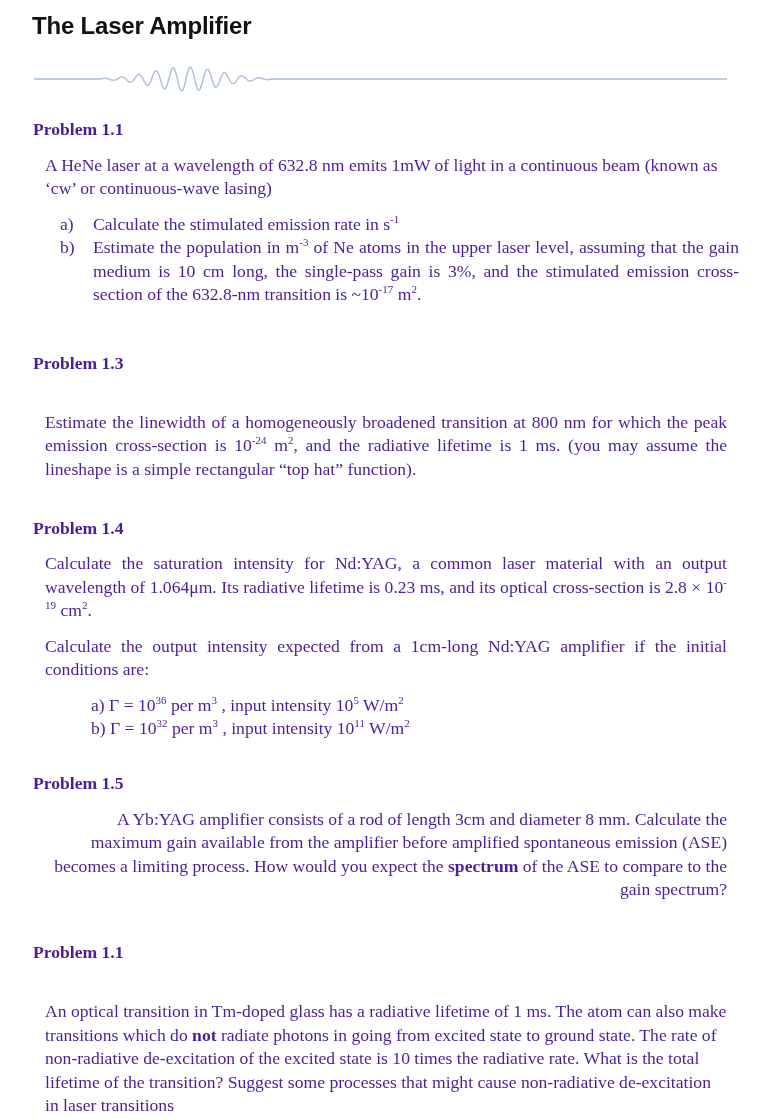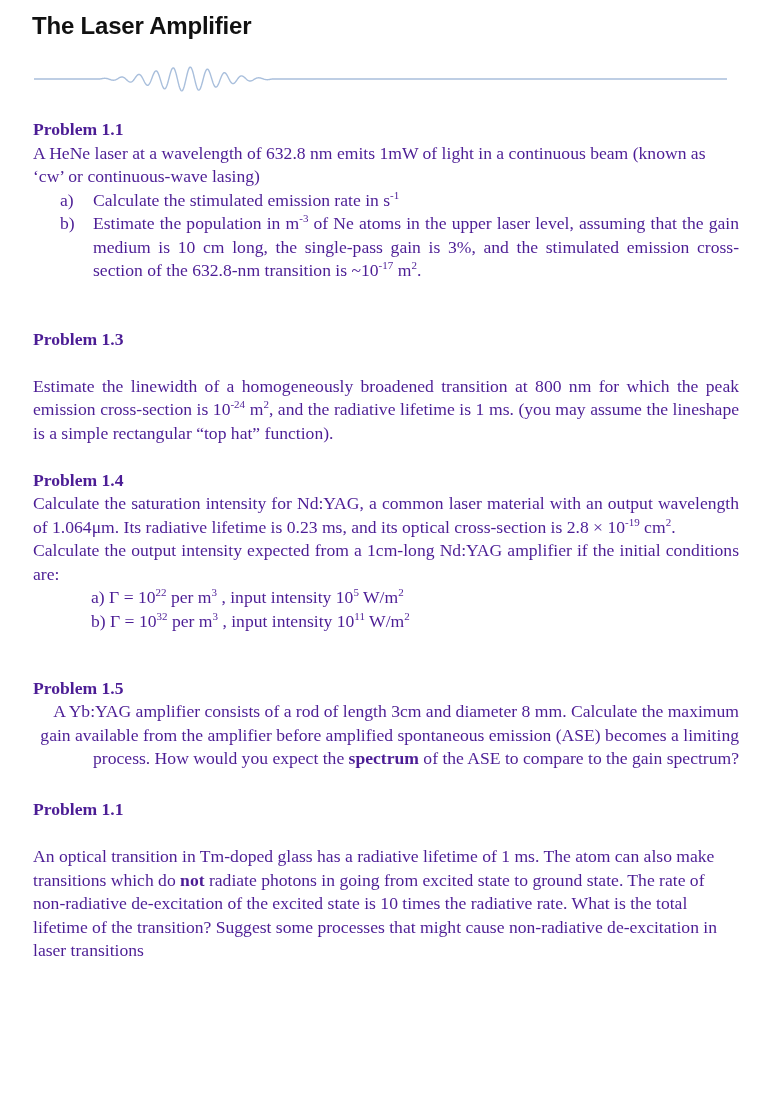--- a/index.html
+++ b/index.html
@@ -8,21 +8,21 @@
     position: absolute; left: 32px; top: 12px;
     font-family: "Liberation Sans", sans-serif; font-weight: bold;
     font-size: 24px; color: #111; letter-spacing: -0.2px;
   }
   .wave { position: absolute; left: 0; top: 58px; }
   .doc {
     position: absolute; left: 33px; top: 118px; width: 706px;
     font-family: "Liberation Serif", serif; font-size: 17.6px; line-height: 23.5px; color: #4c1d95;
   }
   .ph { font-weight: bold; margin: 0; }
-  .p { margin: 0; text-align: justify; }
+  .p { margin: 12px; text-align: justify; }
   .gap { height: 23.5px; }
   sup { font-size: 11px; line-height: 0; vertical-align: 7px; }
   ol.sub { list-style: none; margin: 0; padding: 0 0 0 27px; }
   ol.sub li { display: flex; }
   ol.sub .lbl { width: 33px; flex: none; }
   ol.sub .txt { flex: 1; text-align: justify; }
   .cond { padding-left: 58px; margin: 0; }
   b.em { font-weight: bold; }
 </style>
 </head>
@@ -61,28 +61,28 @@
     <div class="gap"></div>
     <p class="p"><span>Estimate the linewidth of a homogeneously broadened transition at 800 nm for which the peak emission cross-section is 10</span><sup>-24</sup><span> m</span><sup>2</sup><span>, and the radiative lifetime is 1 ms.  (you may assume the lineshape is a simple rectangular “top hat” function).</span></p>
   </section>
 
   <div class="gap"></div>
 
   <section>
     <p class="ph">Problem 1.4</p>
     <p class="p"><span>Calculate the saturation intensity for Nd:YAG, a common laser material with an output wavelength of 1.064μm. Its radiative lifetime is 0.23 ms, and its optical cross-section is 2.8 × 10</span><sup>-19</sup><span> cm</span><sup>2</sup><span>.</span></p>
     <p class="p">Calculate the output intensity expected from a 1cm-long Nd:YAG amplifier if the initial conditions are:</p>
-    <p class="cond"><span>a) Γ = 10</span><sup>22</sup><span> per m</span><sup>3</sup><span> ,  input intensity 10</span><sup>5</sup><span> W/m</span><sup>2</sup></p>
+    <p class="cond"><span>a) Γ = 10</span><sup>36</sup><span> per m</span><sup>3</sup><span> ,  input intensity 10</span><sup>5</sup><span> W/m</span><sup>2</sup></p>
     <p class="cond"><span>b) Γ = 10</span><sup>32</sup><span> per m</span><sup>3</sup><span> ,  input intensity 10</span><sup>11</sup><span> W/m</span><sup>2</sup></p>
   </section>
 
   <div class="gap"></div>
 
   <section>
-    <p class="ph" style="margin-top:20px">Problem 1.5</p>
+    <p class="ph" style="margin-top:8px">Problem 1.5</p>
     <p class="p" style="text-align:right"><span>A Yb:YAG amplifier consists of a rod of length 3cm and diameter 8 mm. Calculate the maximum gain available from the amplifier before amplified spontaneous emission (ASE) becomes a limiting process. How would you expect the </span><b class="em">spectrum</b><span> of the ASE to compare to the gain spectrum?</span></p>
   </section>
 
   <div class="gap"></div>
 
   <section>
     <p class="ph" style="margin-top:4px">Problem 1.1</p>
     <div class="gap"></div>
     <p class="p" style="text-align:left"><span>An optical transition in Tm-doped glass has a radiative lifetime of 1 ms. The atom can also make transitions which do </span><b class="em">not</b><span> radiate photons in going from excited state to ground state. The rate of non-radiative de-excitation of the excited state is 10 times the radiative rate. What is the total lifetime of the transition? Suggest some processes that might cause non-radiative de-excitation in laser transitions</span></p>
   </section>

